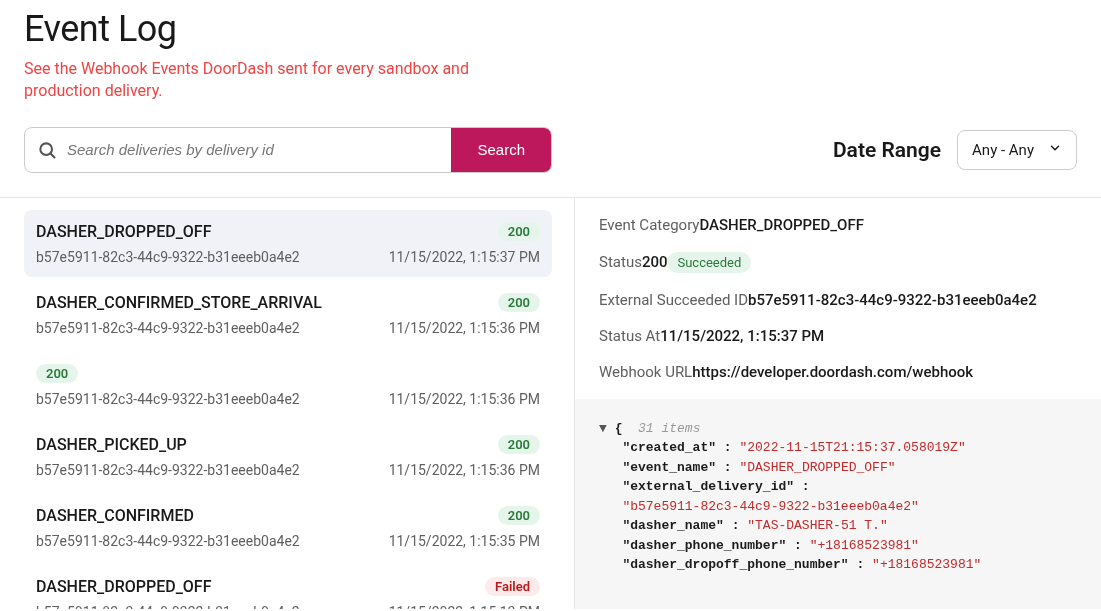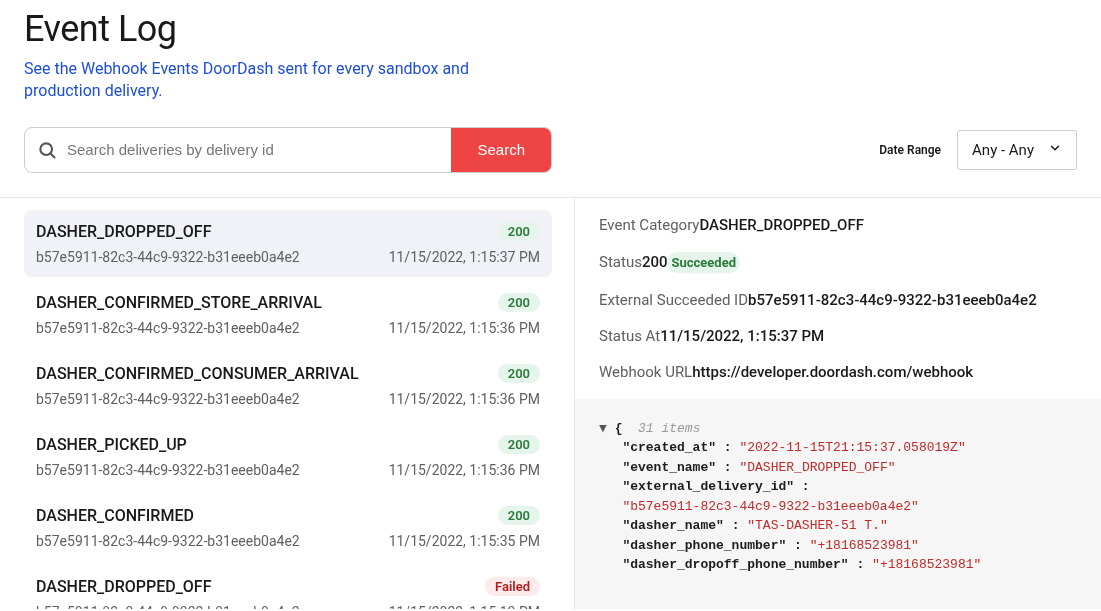--- a/index.html
+++ b/index.html
@@ -6,21 +6,21 @@
   body {
     font-family: -apple-system, BlinkMacSystemFont, "Segoe UI", Roboto, Helvetica, Arial, sans-serif;
     background: #fff;
     color: #191919;
     width: 1101px;
     height: 611px;
     overflow: hidden;
   }
   .container { padding: 8px 24px 0 24px; }
   .title { font-size: 36px; font-weight: 400; letter-spacing: -0.5px; }
-  .subtitle { font-size: 16px; color: #1d4ed8; margin-top: 8px; max-width: 460px; line-height: 1.4; }
+  .subtitle { font-size: 16px; color: #ef4444; margin-top: 8px; max-width: 460px; line-height: 1.4; }
   .controls {
     display: flex;
     justify-content: space-between;
     align-items: center;
     margin-top: 24px;
   }
   .search-wrap {
     display: flex;
     width: 528px;
     border: 1px solid #ccc;
@@ -35,37 +35,38 @@
     gap: 10px;
   }
   .search-input {
     border: none;
     outline: none;
     font-size: 15px;
     flex: 1;
     color: #191919;
     height: 44px;
     background: transparent;
+    font-style: italic;
   }
   .search-input::placeholder { color: #767676; }
   .search-btn {
-    background: #ef4444;
+    background: #be185d;
     color: #fff;
     border: none;
     padding: 0 26px;
     font-size: 15px;
     font-weight: 500;
     cursor: pointer;
     height: 44px;
   }
   .range-wrap { display: flex; align-items: center; gap: 16px; }
-  .range-label { font-size: 12px; font-weight: 600; }
+  .range-label { font-size: 21px; font-weight: 600; }
   .range-select {
     border: 1px solid #ccc;
-    border-radius: 3px;
+    border-radius: 8px;
     padding: 10px 14px;
     display: flex;
     align-items: center;
     gap: 14px;
     font-size: 15px;
     cursor: pointer;
   }
   .divider { border-top: 1px solid #e6e6e6; margin-top: 24px; }
   .split {
     display: flex;
@@ -111,22 +112,22 @@
     align-items: center;
     margin-bottom: 18px;
     font-size: 15px;
   }
   .meta-label { color: #606060; }
   .meta-value { font-weight: 500; }
   .pill {
     background: #e6f5ec;
     color: #2a7a3a;
     font-size: 13px;
-    font-weight: 700;
-    padding: 3px 4px;
+    font-weight: 400;
+    padding: 3px 10px;
     border-radius: 12px;
   }
   .req-section {
     background: #f6f6f6;
     margin-left: -24px;
     padding: 20px 24px 40px 24px;
     margin-top: 10px;
   }
   .req-title { font-size: 22px; font-weight: 700; margin-bottom: 14px; }
   .json {
@@ -196,21 +197,20 @@
           <span class="event-name">DASHER_CONFIRMED_STORE_ARRIVAL</span>
           <span class="badge success">200</span>
         </div>
         <div class="event-row2">
           <span>b57e5911-82c3-44c9-9322-b31eeeb0a4e2</span>
           <span>11/15/2022, 1:15:36 PM</span>
         </div>
       </div>
       <div class="event-item">
         <div class="event-row1">
-          <span class="event-name">DASHER_CONFIRMED_CONSUMER_ARRIVAL</span>
           <span class="badge success">200</span>
         </div>
         <div class="event-row2">
           <span>b57e5911-82c3-44c9-9322-b31eeeb0a4e2</span>
           <span>11/15/2022, 1:15:36 PM</span>
         </div>
       </div>
       <div class="event-item">
         <div class="event-row1">
           <span class="event-name">DASHER_PICKED_UP</span>

